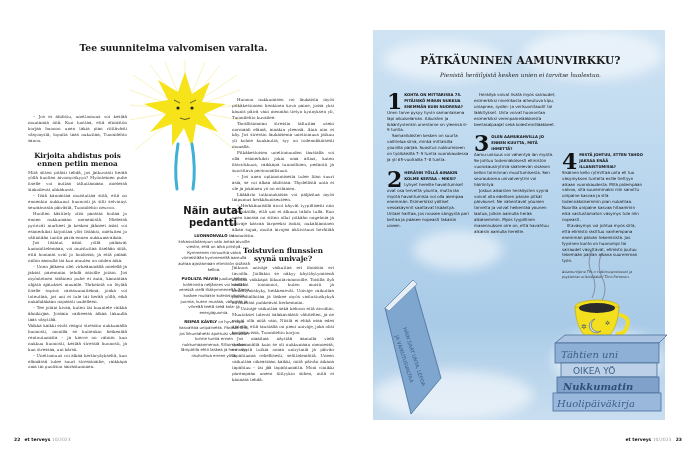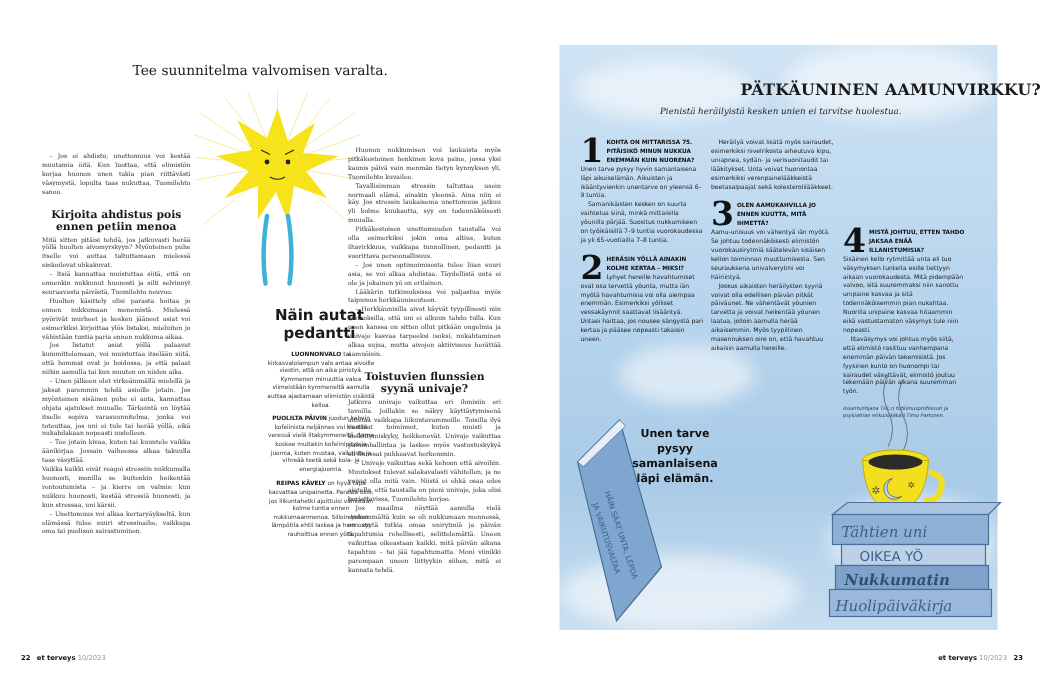--- a/index.html
+++ b/index.html
@@ -1,36 +1,36 @@
 <!DOCTYPE html>
 <html><head>
 <meta charset="utf-8">
 <style>
 *{box-sizing:border-box;margin:0;padding:0}
 body{width:694px;height:450px;background:#fff;font-family:"DejaVu Serif",serif;color:#222;overflow:hidden;position:relative}
 .spread{position:absolute;inset:0;display:flex}
 .page{position:relative;width:347px;height:450px;overflow:hidden}
 .left{background:#fff}
 .right{background:#fff}
-.headline{position:absolute;top:42px;left:0;width:347px;text-align:center;font-family:"DejaVu Serif",serif;font-weight:normal;font-size:9.2px;line-height:11.5px;color:#1a1a1a}
+.headline{position:absolute;top:42px;left:0;width:347px;text-align:center;font-family:"DejaVu Serif",serif;font-weight:bold;font-size:9.2px;line-height:11.5px;color:#1a1a1a}
 .sun{position:absolute;left:130px;top:60px;width:110px;height:150px}
 .col{position:absolute;font-size:4.1px;line-height:5.9px;color:#333;text-align:justify}
 .col p{margin:0;text-indent:5px}
 .col p.noind{text-indent:0}
 .col h3{font-size:7.2px;line-height:8px;text-align:center;font-weight:bold;color:#1a1a1a;margin:8px 0 2px}
 .box-title{position:absolute;left:176px;top:205px;width:74px;text-align:center;font-family:"DejaVu Sans",sans-serif;font-weight:bold;font-size:10px;line-height:11.5px;color:#1a1a1a}
 .box{position:absolute;left:178px;top:233px;width:72px;text-align:center;font-family:"DejaVu Sans",sans-serif;font-size:3.9px;line-height:5.6px;color:#333}
 .box p{margin-bottom:4px}
 .box b{font-weight:bold;text-transform:uppercase;color:#111}
 .folio{position:absolute;bottom:8px;font-family:"DejaVu Sans",sans-serif;font-size:4.5px;color:#333}
 .folio b{font-weight:bold;color:#111}
 .folio .issue{color:#999}
 .sky{position:absolute;left:26px;top:30px;width:292px;height:390px;background:linear-gradient(180deg,#cfe3f3 0%,#b9d6ee 40%,#a9cbe7 75%,#c9def0 100%)}
 .cloud{position:absolute;border-radius:50%;background:rgba(255,255,255,.55);filter:blur(6px)}
-.rtitle{position:absolute;left:0;width:347px;top:54px;text-align:right;font-family:"DejaVu Serif",serif;font-weight:bold;font-size:10.5px;color:#1a1a1a;letter-spacing:.2px}
+.rtitle{position:absolute;left:0;width:347px;top:54px;text-align:center;font-family:"DejaVu Serif",serif;font-weight:bold;font-size:10.5px;color:#1a1a1a;letter-spacing:.2px}
 .rsub{position:absolute;left:0;width:347px;top:72px;text-align:center;font-family:"DejaVu Serif",serif;font-style:italic;font-size:5.8px;color:#222}
 .rcol{position:absolute;font-family:"DejaVu Sans",sans-serif;font-size:4.05px;line-height:5.9px;color:#222}
 .rcol p{margin:0;text-indent:5px}
 .rcol p.noind{text-indent:0}
 .q{margin-top:7px;position:relative}
 .q .num{float:left;font-family:"DejaVu Serif",serif;font-size:22px;line-height:18px;font-weight:bold;color:#111;margin:0 2px -2px 0}
 .q .qt{font-weight:bold;text-transform:uppercase;font-size:3.8px;color:#111}
 .credit{font-style:italic;font-size:3.3px;line-height:4.5px;margin-top:6px;color:#333}
 .quote{position:absolute;left:72px;top:284px;width:62px;text-align:center;font-family:"DejaVu Sans",sans-serif;font-weight:bold;font-size:7.4px;line-height:10px;color:#111}
 .illus{position:absolute}
@@ -64,21 +64,21 @@
           <line x1="55" y1="50" x2="110" y2="45"></line>
       </g>
       <polygon fill="#f6e31a" points="55,12 62,34 80,22 72,42 96,44 74,54 88,72 66,64 62,88 54,68 42,86 42,64 20,72 36,54 14,44 38,40 28,20 48,32"></polygon>
       <circle cx="48" cy="48" r="1.6" fill="#222"></circle>
         <circle cx="62" cy="48" r="1.6" fill="#222"></circle>
       <path d="M44 40 l6 3 M66 40 l-6 3" stroke="#222" stroke-width="0.7"></path>
       <path d="M50 58 q5 3 10 0" stroke="#222" stroke-width="0.7" fill="none"></path>
       <path d="M48 84 q-4 25 -1 45 M62 84 q4 25 1 45" stroke="#3fb0d6" stroke-width="3" fill="none" stroke-linecap="round"></path>
     </svg>
 
-    <div class="col" style="left:28px;top:101px;width:99px;">
+    <div class="col" style="left:28px;top:114px;width:99px;">
       <p>– Jos ei ahdistu, unettomuus voi kestää muutamia öitä. Kun luottaa, että elimistön korjaa huonon unen takia pian riittävästi väsymystä, lopulta taas nukuttaa, Tuomilehto sanoo.</p>
       <h3>Kirjoita ahdistus pois ennen petiin menoa</h3>
       <p class="noind">Mitä sitten pitäisi tehdä, jos jatkuvasti herää yöllä huolten aivomyrskyyn? Myönteinen puhe itselle voi auttaa taltuttamaan mielessä sinkoilevat uhkakuvat.</p>
       <p>– Itsiä kannattaa muistuttaa siitä, että on ennenkin nukkunut huonosti ja silti selvinnyt seuraavasta päivästä, Tuomilehto neuvoo.</p>
       <p>Huolten käsittely olisi parasta hoitaa jo ennen nukkumaan menemistä. Mielessä pyörivät murheet ja kesken jääneet asiat voi esimerkiksi kirjoittaa ylös listaksi, mieluiten jo vähintään tuntia paria ennen nukkuma-aikaa.</p>
       <p>Jos listatut asiat yöllä palaavat kummittelemaan, voi muistuttaa itselään siitä, että hommat ovat jo hoidossa, ja että palaat niihin aamulla tai kun muuten on niiden aika.</p>
       <p>– Unen jälkeen olet virkeämmällä mielellä ja jaksat paremmin tehdä asioille jotain. Jos myönteinen sisäinen puhe ei auta, kannattaa ohjata ajatukset muualle. Tärkeintä on löytää itselle sopiva varasuunnitelma, jonka voi toteuttaa, jos uni ei tule tai herää yöllä, eikä nukahdakaan nopeasti uudelleen.</p>
       <p>– Tee jotain kivaa, kuten tai kuuntele vaikka äänikirjaa. Jossain vaiheessa alkaa takuulla taas väsyttää.</p>
       <p class="noind">Vaikka kaikki eivät reagoi stressiin nukkumalla huonosti, monilla se kuitenkin heikentää rentoutumista – ja kierre on valmis: kun nukkuu huonosti, kestää stressiä huonosti, ja kun stressaa, uni kärsii.</p>
       <p>– Unettomuus voi alkaa kertaryäykseltä, kun elämässä tulee suuri stressinaihe, vaikkapa oma tai puolison sairastuminen.</p>
@@ -160,21 +160,20 @@
       <div class="credit">Asiantuntijana THL:n tutkimusprofessori ja psykiatrian erikoislääkäri Timo Partonen.</div>
     </div>
 
     <svg class="illus" style="left:28px;top:278px" width="72" height="140" viewBox="0 0 72 140">
       <polygon points="10,30 38,2 66,100 36,136" fill="#7fa6cf" stroke="#4a6f99" stroke-width="0.8"></polygon>
       <polygon points="10,30 38,2 42,6 14,33" fill="#e8eef5" stroke="#4a6f99" stroke-width="0.5"></polygon>
       <text x="28" y="50" transform="rotate(72 28 50)" font-size="5" fill="#3c5f89" font-family="DejaVu Sans, sans-serif">HÄIN SAAT UNTA, LEPOA</text>
       <text x="20" y="58" transform="rotate(72 20 58)" font-size="5" fill="#3c5f89" font-family="DejaVu Sans, sans-serif">JA VAIKUTUSVALTAA</text>
     </svg>
 
-    <div class="quote">Unen tarve pysyy samanlaisena läpi elämän.</div>
 
     <svg class="illus" style="left:190px;top:245px" width="140" height="170" viewBox="0 0 140 170">
       <path d="M55 5 q-6 12 0 24 q6 12 0 24 M65 8 q-6 12 0 24 q6 12 0 24" stroke="#667" stroke-width="0.6" fill="none"></path>
       <ellipse cx="60" cy="62" rx="22" ry="7" fill="#f3df1e" stroke="#bda600" stroke-width="0.6"></ellipse>
       <path d="M38 62 q2 32 22 34 q20 -2 22 -34 z" fill="#f3df1e" stroke="#bda600" stroke-width="0.6"></path>
       <ellipse cx="60" cy="63" rx="18" ry="5" fill="#2b2b2b"></ellipse>
       <path d="M82 70 q14 2 6 16 q-4 4 -9 2" stroke="#f3df1e" stroke-width="4" fill="none"></path>
       <path d="M58 74 a7 7 0 1 0 6 12 a5 5 0 1 1 -6 -12z" fill="#c5d7ec" stroke="#456" stroke-width="0.5"></path>
       <text x="44" y="84" font-size="7" fill="#456">✲</text>
         <text x="68" y="80" font-size="6" fill="#456">✲</text>

